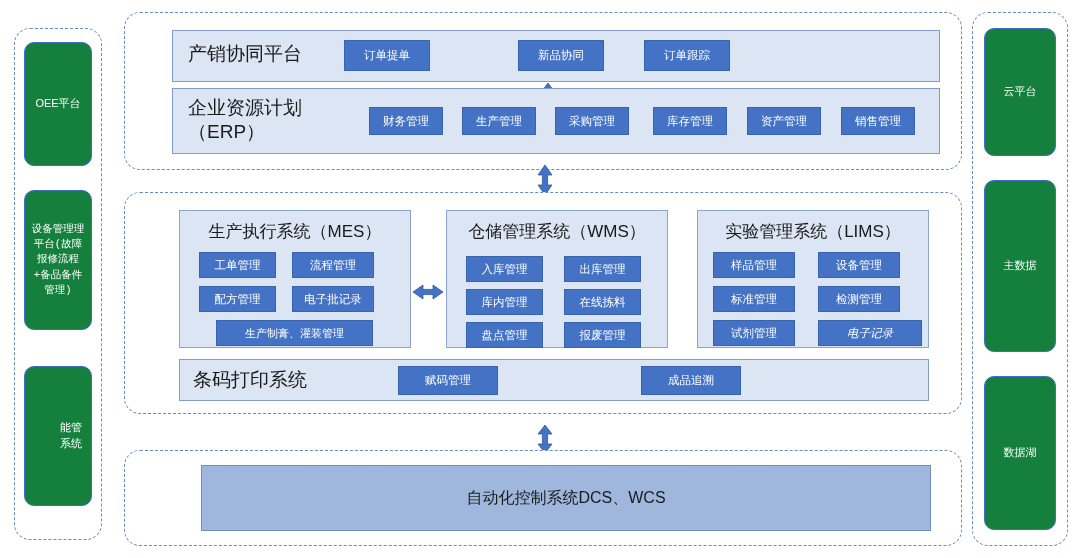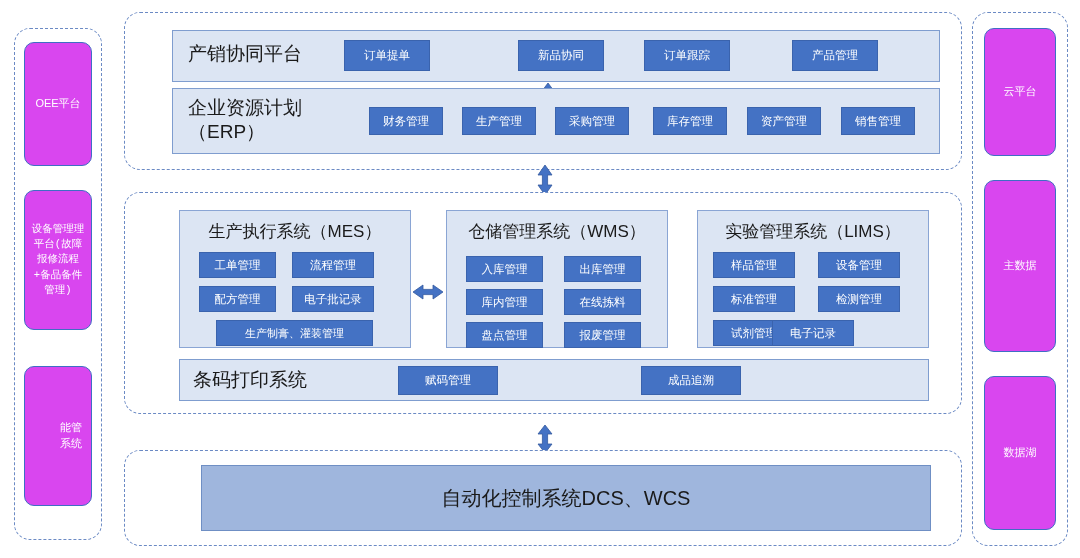--- a/index.html
+++ b/index.html
@@ -27,21 +27,21 @@
     border-radius: 16px;
     box-sizing: border-box;
     background: #ffffff;
   }
 
   
   .rail-inner {
     position: absolute;
     border: 1px solid #3f6ec4;
     border-radius: 10px;
-    background: #d946ef;
+    background: #15803d;
     box-sizing: border-box;
     display: flex;
     align-items: center;
     justify-content: center;
     text-align: center;
     color: #ffffff;
     font-size: 11px;
     line-height: 1.45;
     padding: 4px 6px;
   }
@@ -98,21 +98,21 @@
   
   .dcs-band {
     position: absolute;
     background: #9fb6dd;
     border: 1px solid #6f8fc4;
     box-sizing: border-box;
     display: flex;
     align-items: center;
     justify-content: center;
     color: #1a1a1a;
-    font-size: 20px;
+    font-size: 16px;
   }
 
   
   .arrow {
     position: absolute;
   }
 </style>
 </head>
 <body>
 
@@ -153,23 +153,20 @@
 
   <div class="pill" style="left:344px; top:40px; width:86px; height:31px;">
     <span>订单提单</span>
   </div>
   <div class="pill" style="left:494px; top:40px; width:86px; height:31px;margin-left:24px;">
     <span>新品协同</span>
   </div>
   <div class="pill" style="left:644px; top:40px; width:86px; height:31px;text-align:center;">
     <span>订单跟踪</span>
   </div>
-  <div class="pill" style="left:792px; top:40px; width:86px; height:31px;">
-    <span>产品管理</span>
-  </div>
 
   <svg class="arrow" style="left:538px; top:82px;" width="20" height="26" viewBox="0 0 20 26">
     <path d="M10 1 L16 9 L12.3 9 L12.3 17 L16 17 L10 25 L4 17 L7.7 17 L7.7 9 L4 9 Z" fill="#4472c4" stroke="#33599e" stroke-width="0.8"></path>
   </svg>
 
   <div class="panel" style="left:172px; top:88px; width:768px; height:66px;"></div>
   <div class="panel-title" style="left:188px; top:96px; width:200px;">企业资源计划
 （ERP）</div>
 
   <div class="pill" style="left:369px; top:107px; width:74px; height:28px;">
@@ -253,21 +250,21 @@
   </div>
   <div class="pill" style="left:713px; top:286px; width:82px; height:26px;">
     <span>标准管理</span>
   </div>
   <div class="pill" style="left:818px; top:286px; width:82px; height:26px;">
     <span>检测管理</span>
   </div>
   <div class="pill" style="left:713px; top:320px; width:82px; height:26px;">
     <span>试剂管理</span>
   </div>
-  <div class="pill" style="left:772px; top:320px; width:82px; height:26px;">
+  <div class="pill" style="left:818px; top:320px; width:104px; height:26px;font-style:italic;">
     <span>电子记录</span>
   </div>
 
   <div class="panel" style="left:179px; top:359px; width:750px; height:42px;"></div>
   <div class="panel-title" style="left:193px; top:368px; width:200px;">条码打印系统</div>
 
   <div class="pill" style="left:398px; top:366px; width:100px; height:29px;">
     <span>赋码管理</span>
   </div>
   <div class="pill" style="left:641px; top:366px; width:100px; height:29px;">

